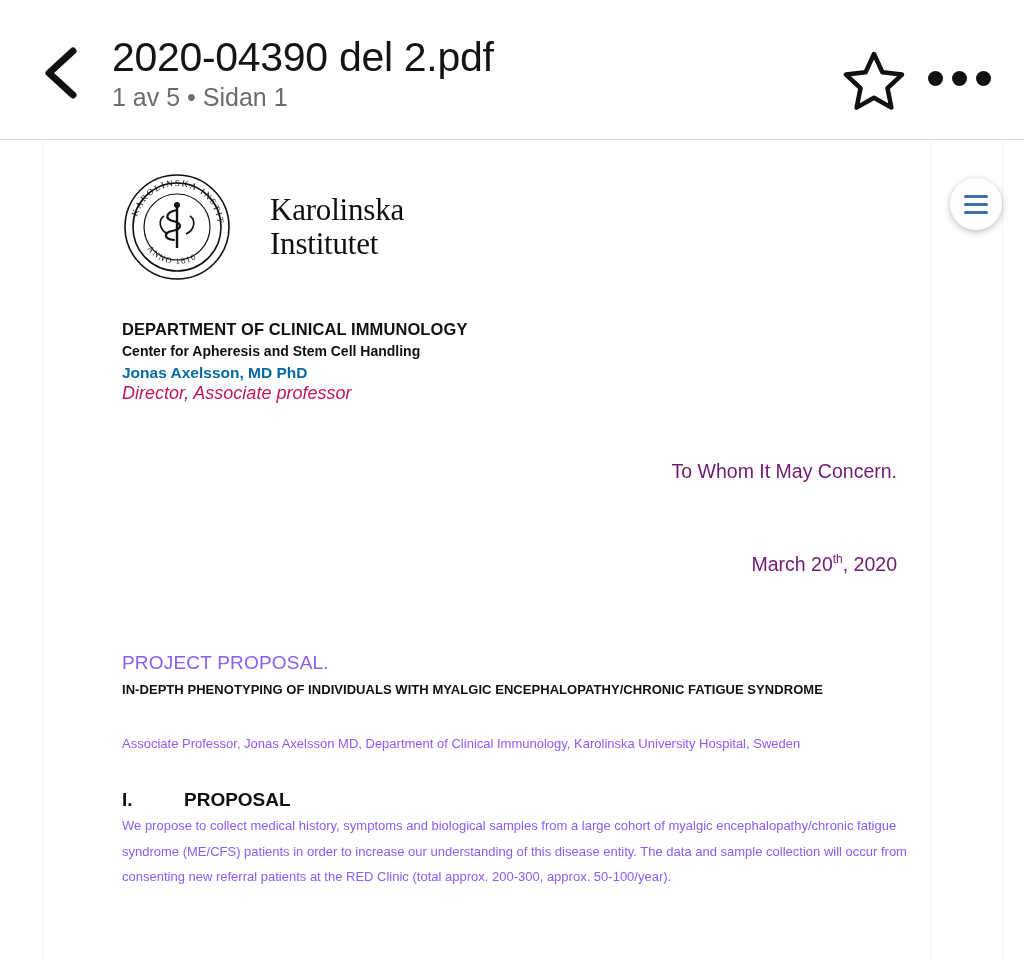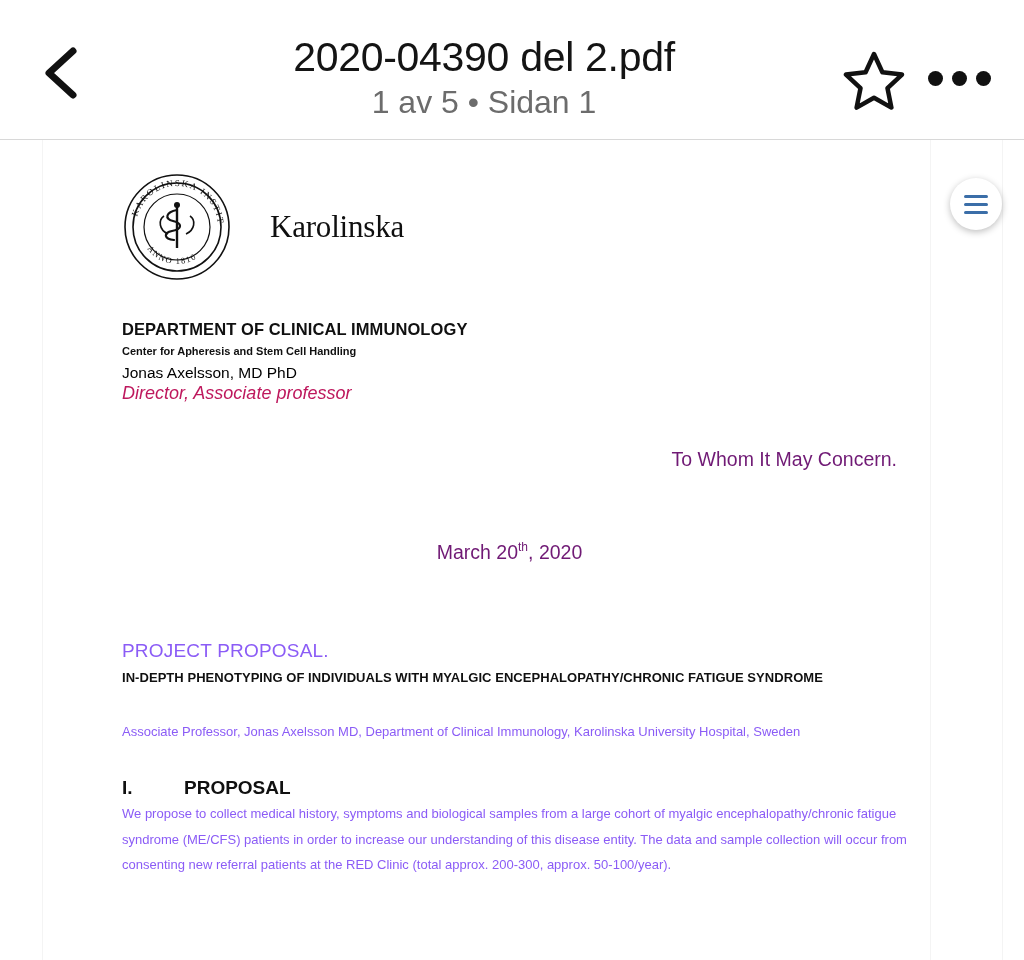--- a/index.html
+++ b/index.html
@@ -29,36 +29,34 @@
     position: absolute;
     left: 34px; top: 44px;
     width: 56px; height: 58px;
     display: flex; align-items: center; justify-content: center;
     cursor: pointer;
   }
   .back-btn svg { display: block; }
 
   .titlewrap {
     position: absolute;
-    left: 124px; right: 180px; top: 32px;
-    text-align: center;
+    left: 112px; right: 180px; top: 32px;
   }
   .doc-title {
     font-size: 41px;
     line-height: 50px;
     color: #141414;
     font-weight: 400;
     letter-spacing: -0.3px;
     white-space: nowrap;
     overflow: hidden;
     text-overflow: ellipsis;
   }
   .doc-sub {
-    margin-top: 5px;
-    font-size: 32px;
+    font-size: 25px;
     line-height: 30px;
     color: #6c6c6c;
     font-weight: 400;
   }
 
   .star-btn {
     position: absolute;
     right: 120px; top: 52px;
     width: 60px; height: 60px;
     display: flex; align-items: center; justify-content: center;
@@ -126,57 +124,57 @@
     font-size: 31px;
     line-height: 34px;
     letter-spacing: -0.2px;
     color: #0f0f0f;
     font-weight: 400;
     margin-left: 20px;
   }
   .ki-word .l2 { display: block; }
 
   
-  .dept { margin-bottom: 42px; }
+  .dept { margin-bottom: 54px; }
   .dept .d1 {
     font-size: 16.5px;
     font-weight: 700;
     letter-spacing: 0.1px;
     line-height: 22px;
     color: #101010;
   }
   .dept .d2 {
-    font-size: 11px;
+    font-size: 14px;
     font-weight: 700;
     line-height: 22px;
     color: #101010;
   }
   .dept .d3 {
     font-size: 15.5px;
-    font-weight: 400;
+    font-weight: 700;
     line-height: 21px;
-    color: #000000;
+    color: #0369a1;
   }
   .dept .d4 {
     font-size: 18px;
     font-style: italic;
     line-height: 21px;
     color: #be185d;
   }
 
   
   .right-line {
     text-align: right;
     font-size: 19.5px;
     line-height: 26px;
     color: #701a75;
     padding-right: 32px;
   }
   .addressee { margin-top: 26px; }
-  .datum { margin-top: 62px; text-align: center; }
+  .datum { margin-top: 62px; }
   .datum sup {
     font-size: 12px;
     vertical-align: super;
   }
 
   
   .body-block { margin-top: 72px; }
   .label-plain {
     font-size: 19px;
     line-height: 27px;
@@ -300,20 +298,21 @@
 
               <line x1="55" y1="34" x2="55" y2="76" stroke="#111" stroke-width="2.4"></line>
               <path d="M55 38 c-11 2 -13 9 -4 11 c9 2 10 8 -1 10 c-9 1.6 -8 8 2 9" fill="none" stroke="#111" stroke-width="2.2" stroke-linecap="round"></path>
               <path d="M42 44 c-6 4 -5 14 4 18" fill="none" stroke="#111" stroke-width="1.6"></path>
               <path d="M68 44 c6 4 5 14 -4 18" fill="none" stroke="#111" stroke-width="1.6"></path>
               <circle cx="55" cy="33" r="3" fill="#111"></circle>
             </svg>
           </div>
           <div class="ki-word">
             <span>Karolinska</span>
+            <span class="l2">Institutet</span>
           </div>
         </div>
 
         <div class="dept">
           <div class="d1">DEPARTMENT OF CLINICAL IMMUNOLOGY</div>
           <div class="d2">Center for Apheresis and Stem Cell Handling</div>
           <div class="d3">Jonas Axelsson, MD PhD</div>
           <div class="d4">Director, Associate professor</div>
         </div>
 

